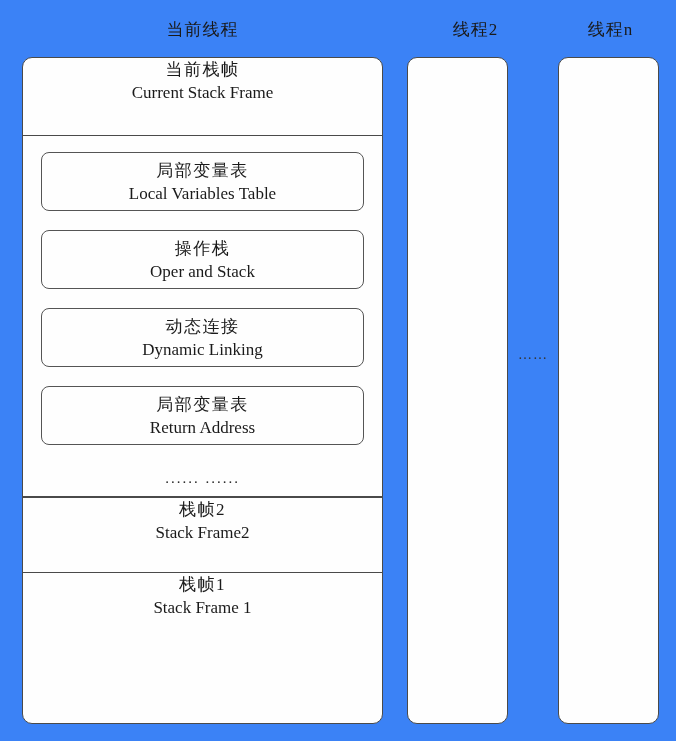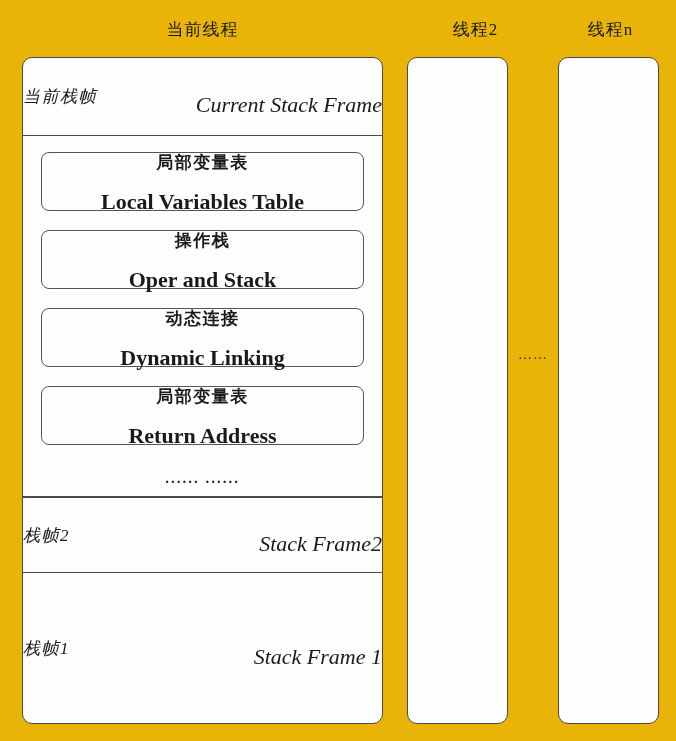--- a/index.html
+++ b/index.html
@@ -1,20 +1,20 @@
 <!DOCTYPE html>
 <html><head>
 <meta charset="utf-8">
 <style>
   html, body { margin: 0; padding: 0; }
   .canvas {
     position: relative;
     width: 676px;
     height: 741px;
-    background: #eab308;
+    background: #3b82f6;
     font-family: "Liberation Serif", "DejaVu Serif", serif;
     color: #1a1a1a;
     overflow: hidden;
   }
   .thread-title {
     position: absolute;
     top: 19px;
     height: 22px;
     line-height: 22px;
     text-align: center;
@@ -31,58 +31,56 @@
     width: 361px; height: 667px;
     border: 1.6px solid #4a4a4a;
     border-radius: 10px;
     box-sizing: border-box;
     background: #fefefe;
     display: flex;
     flex-direction: column;
   }
   .section {
     display: flex;
-    flex-direction: row;
-    justify-content: space-between;
+    flex-direction: column;
+    justify-content: flex-start;
     align-items: center;
     text-align: center;
     box-sizing: border-box;
-    font-style: italic;
   }
   .sec-top { height: 77px; }
   .frame-body {
     height: 362px;
     border-top: 1.6px solid #4a4a4a;
     border-bottom: 1.6px solid #4a4a4a;
     box-sizing: border-box;
     display: flex;
     flex-direction: column;
     align-items: stretch;
     padding: 16px 18px 0 18px;
     gap: 19px;
-    font-weight: bold;
   }
   .sec-n { height: 76px; }
   .sec-2 { height: 75px; border-top: 1.6px solid #4a4a4a; }
   .sec-1 { flex: 1;      border-top: 1.6px solid #4a4a4a; }
 
   .inner-box {
     height: 59px;
     flex: 0 0 59px;
     border: 1.4px solid #555;
     border-radius: 8px;
     box-sizing: border-box;
     display: flex;
     flex-direction: column;
     justify-content: center;
     text-align: center;
     background: #fefefe;
   }
   .zh { font-size: 17px; line-height: 23px; letter-spacing: 1.5px; }
-  .en { font-size: 22px; line-height: 23px; margin-top: 16px; }
+  .en { font-size: 17px; line-height: 23px; }
 
   .inner-ellipsis {
     flex: 1;
     display: flex;
     align-items: center;
     justify-content: center;
     font-size: 15px;
     letter-spacing: 2px;
     color: #2a2a2a;
     padding-bottom: 4px;

